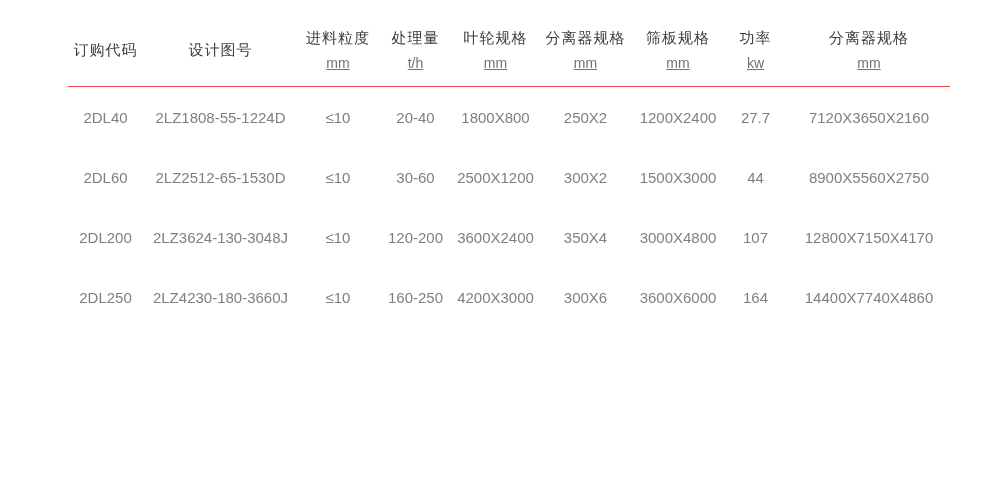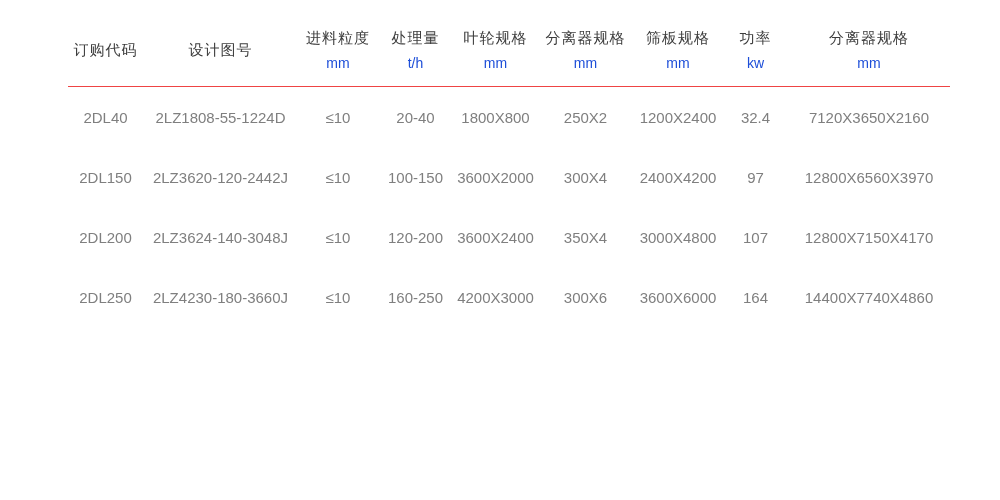--- a/index.html
+++ b/index.html
@@ -36,23 +36,24 @@
     text-align: center;
   }
   .hname {
     font-size: 15px;
     color: #3d3d3d;
     letter-spacing: 1px;
     line-height: 1.2;
   }
   .hunit {
     font-size: 14px;
-    color: #1d4ed8;
+    color: #737373;
     margin-top: 9px;
     line-height: 1.1;
+    text-decoration: underline;
   }
   tbody td {
     height: 60px;
     text-align: center;
     vertical-align: middle;
     font-size: 15px;
     color: #7f7f7f;
     padding: 0;
     white-space: nowrap;
   }
@@ -113,37 +114,37 @@
     </thead>
     <tbody>
         <tr>
           <td>2DL40</td>
           <td>2LZ1808-55-1224D</td>
           <td>≤10</td>
           <td>20-40</td>
           <td>1800X800</td>
           <td>250X2</td>
           <td>1200X2400</td>
-          <td>32.4</td>
+          <td>27.7</td>
           <td>7120X3650X2160</td>
         </tr>
         <tr>
-          <td>2DL150</td>
-          <td>2LZ3620-120-2442J</td>
+          <td>2DL60</td>
+          <td>2LZ2512-65-1530D</td>
           <td>≤10</td>
-          <td>100-150</td>
-          <td>3600X2000</td>
-          <td>300X4</td>
-          <td>2400X4200</td>
-          <td>97</td>
-          <td>12800X6560X3970</td>
+          <td>30-60</td>
+          <td>2500X1200</td>
+          <td>300X2</td>
+          <td>1500X3000</td>
+          <td>44</td>
+          <td>8900X5560X2750</td>
         </tr>
         <tr>
           <td>2DL200</td>
-          <td>2LZ3624-140-3048J</td>
+          <td>2LZ3624-130-3048J</td>
           <td>≤10</td>
           <td>120-200</td>
           <td>3600X2400</td>
           <td>350X4</td>
           <td>3000X4800</td>
           <td>107</td>
           <td>12800X7150X4170</td>
         </tr>
         <tr>
           <td>2DL250</td>

